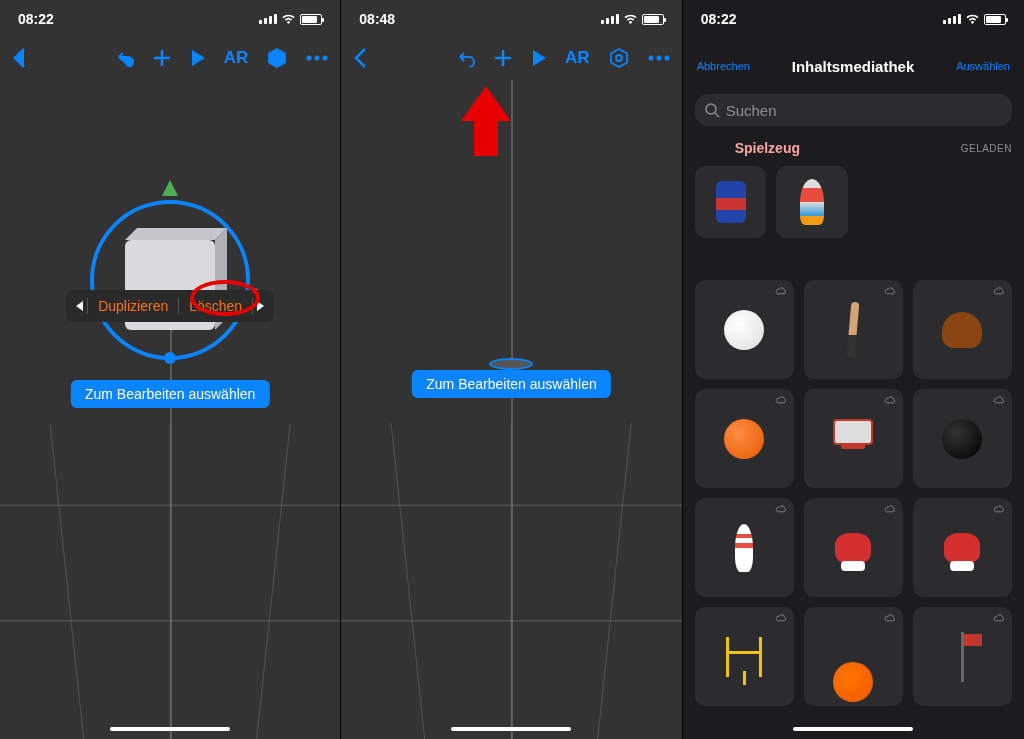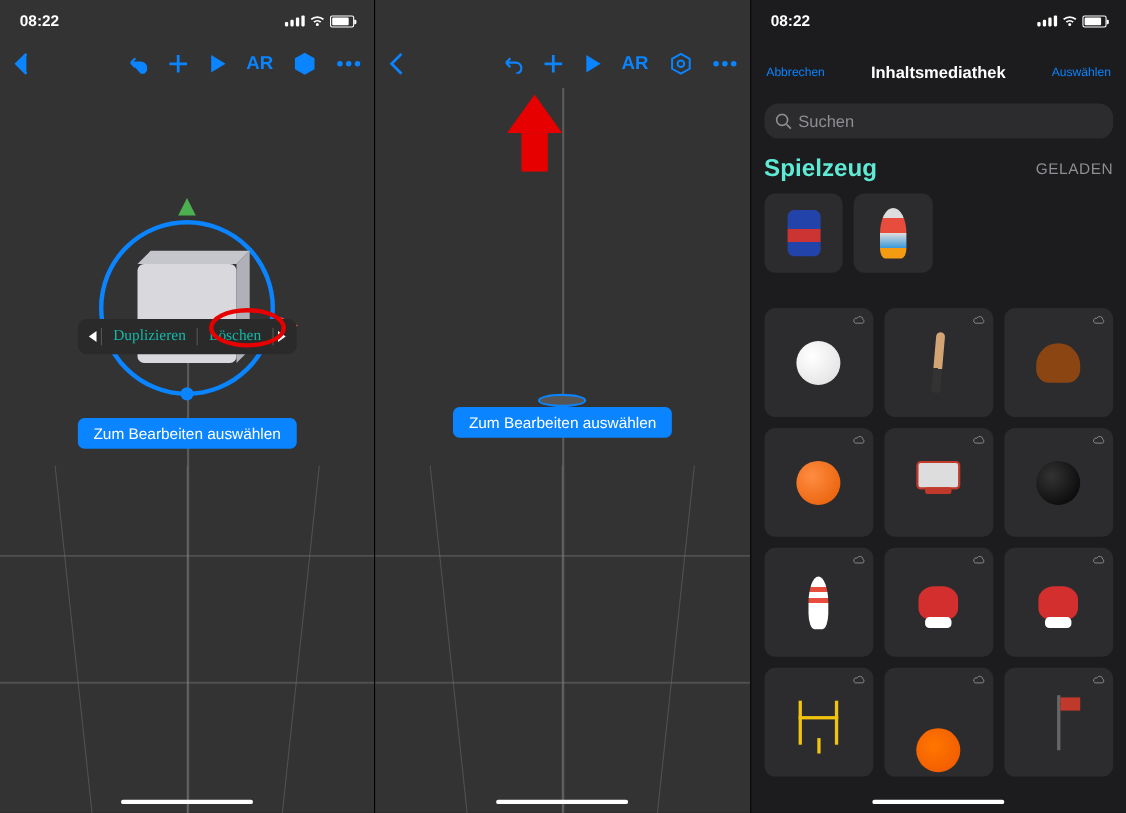--- a/index.html
+++ b/index.html
@@ -32,21 +32,21 @@
     .scene-center { position: absolute; top: 280px; left: 50%; transform: translateX(-50%); }
     .manip-circle { position: absolute; top: -80px; left: -80px; width: 160px; height: 160px; border: 4px solid #0a84ff; border-radius: 50%; }
     .box3d { position: absolute; top: -40px; left: -45px; width: 90px; height: 90px; background: #d8d8dd; border-radius: 6px; }
     .box3d::before { content: ''; position: absolute; top: -12px; left: 6px; right: -6px; height: 12px; background: #c5c5cc; transform: skewX(-45deg); }
     .box3d::after { content: ''; position: absolute; top: -6px; right: -12px; bottom: 6px; width: 12px; background: #b0b0b8; transform: skewY(-45deg); }
     .arrow-up { position: absolute; top: -100px; left: -8px; width: 0; height: 0; border-left: 8px solid transparent; border-right: 8px solid transparent; border-bottom: 16px solid #4caf50; }
     .arrow-right { position: absolute; top: 8px; left: 85px; width: 0; height: 0; border-top: 8px solid transparent; border-bottom: 8px solid transparent; border-left: 16px solid #f44336; }
     .center-dot { position: absolute; top: 72px; left: -6px; width: 12px; height: 12px; background: #0a84ff; border-radius: 50%; }
     
     .tooltip-bar { position: absolute; top: 290px; left: 50%; transform: translateX(-50%); display: flex; align-items: center; background: #2a2a2a; border-radius: 8px; padding: 8px 10px; z-index: 60; white-space: nowrap; }
-    .tt-item { color: #14b8a6; font-size: 14px; padding: 0 10px; cursor: pointer; font-family: Liberation Serif, serif; }
+    .tt-item { color: #f97316; font-size: 14px; padding: 0 10px; cursor: pointer; }
     .tt-sep { width: 1px; height: 16px; background: #555; }
     .tt-arrow { width: 0; height: 0; border-top: 5px solid transparent; border-bottom: 5px solid transparent; }
     .tt-arrow.left { border-right: 7px solid white; margin-right: 4px; }
     .tt-arrow.right { border-left: 7px solid white; margin-left: 4px; }
     
     .red-ellipse { position: absolute; border: 4px solid #e60000; border-radius: 50%; width: 70px; height: 36px; top: 280px; left: 190px; z-index: 70; }
     
     .label-pill { position: absolute; left: 50%; transform: translateX(-50%); background: #0a84ff; color: white; font-size: 14px; padding: 6px 14px; border-radius: 6px; white-space: nowrap; z-index: 50; }
     .screen1 .label-pill { top: 380px; }
     .screen2 .label-pill { top: 370px; }
@@ -59,22 +59,22 @@
     
     .lib-header { position: absolute; top: 44px; left: 0; right: 0; height: 44px; display: flex; align-items: center; justify-content: space-between; padding: 0 14px; }
     .lib-btn { color: #0a84ff; font-size: 11px; cursor: pointer; }
     .lib-title { color: white; font-size: 15px; font-weight: 600; }
     
     .search-bar { position: absolute; top: 94px; left: 12px; right: 12px; height: 32px; background: #2c2c2e; border-radius: 13px; display: flex; align-items: center; padding: 0 10px; color: #8e8e93; font-size: 15px; gap: 6px; }
     .search-bar svg { fill: #8e8e93; }
     
     .category { position: absolute; left: 12px; right: 12px; }
     .cat-header { display: flex; justify-content: space-between; align-items: center; margin-bottom: 10px; }
-    .cat-title { color: #5eead4; font-size: 22px; font-weight: 700; }
-    .cat-status { color: #8e8e93; font-size: 14px; letter-spacing: 0.5px; }
+    .cat-title { color: #fca5a5; font-size: 14px; font-weight: 700; margin-left: 40px; }
+    .cat-status { color: #8e8e93; font-size: 10px; letter-spacing: 0.5px; }
     .cat-cloud { fill: #0a84ff; }
     
     .item-grid { display: grid; grid-template-columns: repeat(3, 1fr); gap: 10px; }
     .cat1 .item-grid { grid-template-columns: repeat(4, 1fr); }
     .item-cell { aspect-ratio: 1; background: #2c2c2e; border-radius: 10px; position: relative; display: flex; align-items: center; justify-content: center; cursor: pointer; overflow: hidden; }
     .item-cloud { position: absolute; top: 6px; right: 6px; fill: #8e8e93; width: 14px; height: 10px; }
     
     .cat1 { top: 140px; }
     .cat2 { top: 280px; }
     .cat2 .item-grid { max-height: 440px; }
@@ -196,20 +196,37 @@
     <div class="tt-item">Löschen</div>
     <div class="tt-sep"></div>
     <div class="tt-arrow right"></div>
   </div>
   <div class="red-ellipse"></div>
   <div class="label-pill">Zum Bearbeiten auswählen</div>
   <div class="home-indicator"></div>
 </div>
 
 <div class="screen screen2 screen-border">
+  <div class="status-bar">
+    <span>08:48</span>
+    <div class="status-icons">
+      <div class="signal-dots">
+          <span></span>
+          <span></span>
+          <span></span>
+          <span></span>
+        </div>
+      <svg class="wifi-icon" viewBox="0 0 16 12">
+          <path fill="white" d="M8 10.5a1.5 1.5 0 100-3 1.5 1.5 0 000 3zM4 6a6 6 0 018 0l-1.3 1.3a4 4 0 00-5.4 0zM1.3 3.3a10 10 0 0113.4 0L13.4 4.6a8 8 0 00-10.8 0z"></path>
+        </svg>
+      <div class="battery-icon">
+          <div class="battery-fill"></div>
+        </div>
+    </div>
+  </div>
   <div class="toolbar">
     <div class="tb-btn">
         <svg width="14" height="22" viewBox="0 0 14 22">
           <path d="M12 2L3 11l9 9" fill="none" stroke="#0a84ff" stroke-width="2.5"></path>
         </svg>
       </div>
     <div class="toolbar-right">
       <div class="tb-btn">
           <svg width="20" height="18" viewBox="0 0 20 18">
             <path d="M5 8H14a5 5 0 010 10M5 8l4-4M5 8l4 4" fill="none" stroke="#0a84ff" stroke-width="2"></path>

